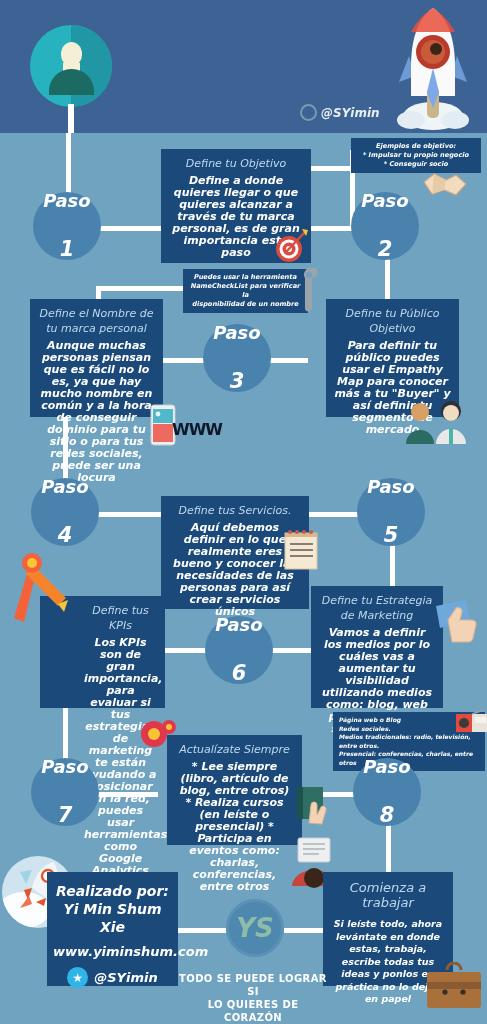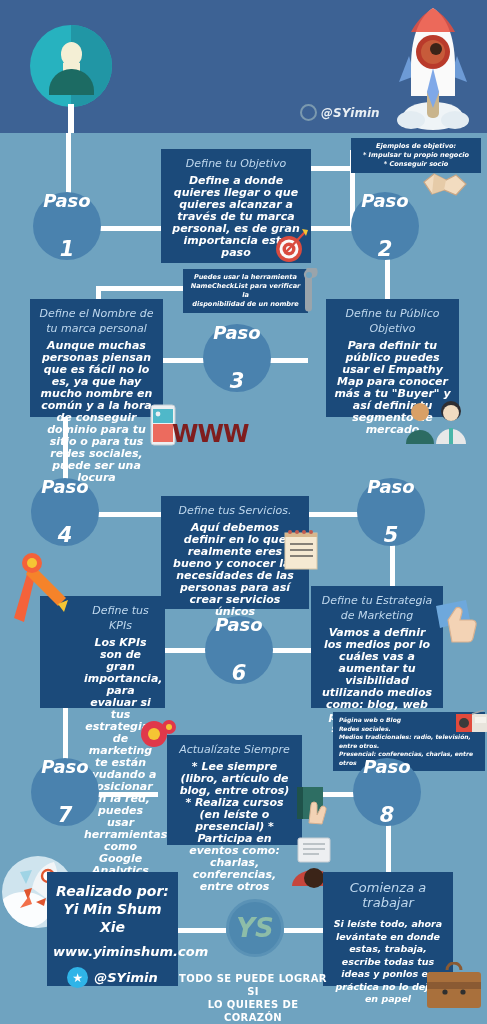--- a/index.html
+++ b/index.html
@@ -123,21 +123,21 @@
     border:3px solid #5A92B6;
   }
   .rocket-circle {
     position:absolute; width:72px; height:72px; border-radius:50%;
     background:#CFE4EE; overflow:hidden;
   }
 
   
   .ico { position:absolute; }
   .www-txt {
-    position:absolute; color:#7f1d1d; font-size:24px; font-weight:bold;
+    position:absolute; color:#0f172a; font-size:16px; font-weight:bold;
     font-family:"DejaVu Sans", sans-serif; letter-spacing:-1px;
   }
 </style>
 </head>
 <body>
 
 <div id="root">
 
   <div class="header">
 

